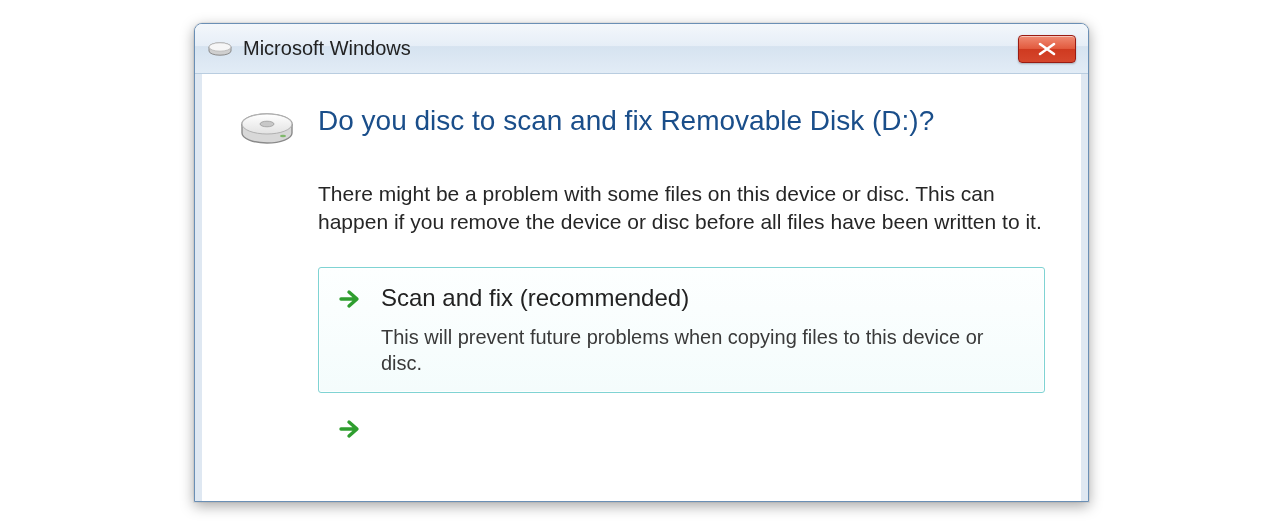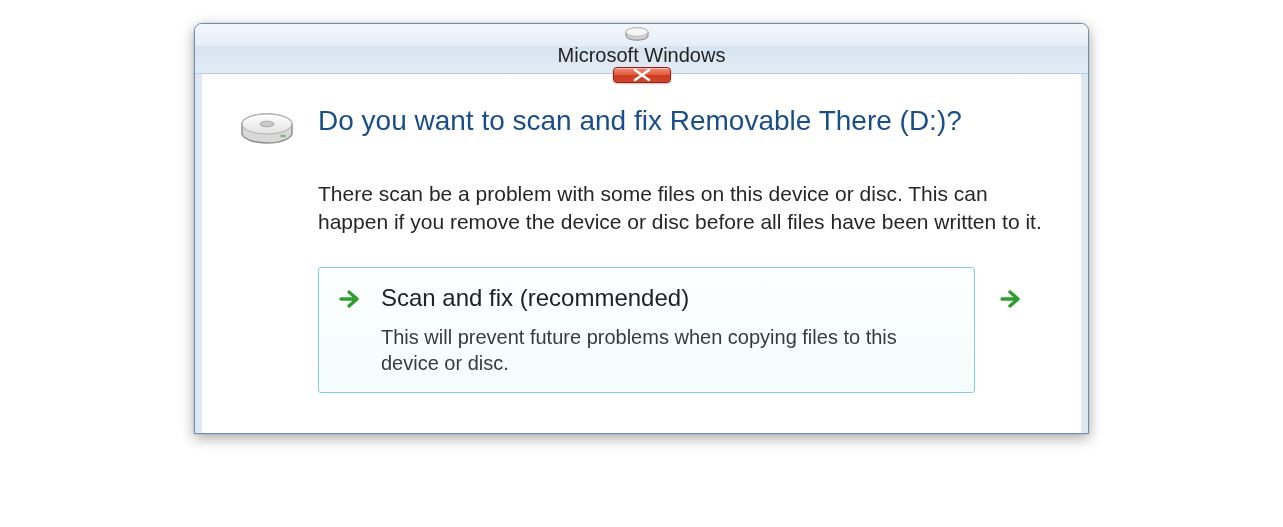--- a/index.html
+++ b/index.html
@@ -23,21 +23,20 @@
       overflow: hidden;
     }
     .titlebar {
       height: 50px;
       background: linear-gradient(to bottom, #f3f7fb 0%, #e6eef7 45%, #d6e3f0 46%, #e2ecf6 100%);
       border-bottom: 1px solid #b9cde0;
       display: flex;
       align-items: center;
       padding: 0 12px;
       position: relative;
-      flex-direction: column;
     }
     .titlebar .title-icon {
       margin-right: 10px;
       display: inline-flex;
     }
     .titlebar .title-text {
       font-size: 20px;
       color: #222;
       flex: 1;
     }
@@ -76,21 +75,21 @@
       margin-top: 24px;
       margin-left: 80px;
       color: #262626;
       font-size: 21px;
       line-height: 1.35;
     }
     .options {
       margin-top: 30px;
       margin-left: 80px;
       display: flex;
-      flex-direction: row;
+      flex-direction: column;
       gap: 4px;
     }
     .option {
       border: 1px solid transparent;
       border-radius: 3px;
       padding: 16px 20px 16px 20px;
       display: flex;
       align-items: flex-start;
       gap: 18px;
       cursor: pointer;
@@ -147,24 +146,24 @@
           <ellipse cx="29" cy="16" rx="7" ry="2.8" fill="#c8c8c8" stroke="#9a9a9a" stroke-width="0.8"></ellipse>
           <ellipse cx="45" cy="28" rx="3" ry="1.2" fill="#7fb86a"></ellipse>
           <defs>
             <linearGradient id="g1" x1="0" y1="0" x2="0" y2="1">
               <stop offset="0" stop-color="#ffffff"></stop>
               <stop offset="1" stop-color="#e2e2e2"></stop>
             </linearGradient>
           </defs>
         </svg>
       </span>
-      <div class="heading">Do you want to scan and fix Removable There (D:)?</div>
+      <div class="heading">Do you disc to scan and fix Removable Disk (D:)?</div>
     </div>
 
-    <div class="description">There scan be a problem with some files on this device or disc. This can happen if you remove the device or disc before all files have been written to it.</div>
+    <div class="description">There might be a problem with some files on this device or disc. This can happen if you remove the device or disc before all files have been written to it.</div>
 
     <div class="options">
 
       <div class="option selected">
         <span class="arrow">
           <svg width="24" height="22" viewBox="0 0 24 22">
             <path d="M2 11 L15 11 M10 4 L18 11 L10 18" fill="none" stroke="#2f9e2f" stroke-width="3.4" stroke-linecap="round" stroke-linejoin="round"></path>
           </svg>
         </span>
         <div>

